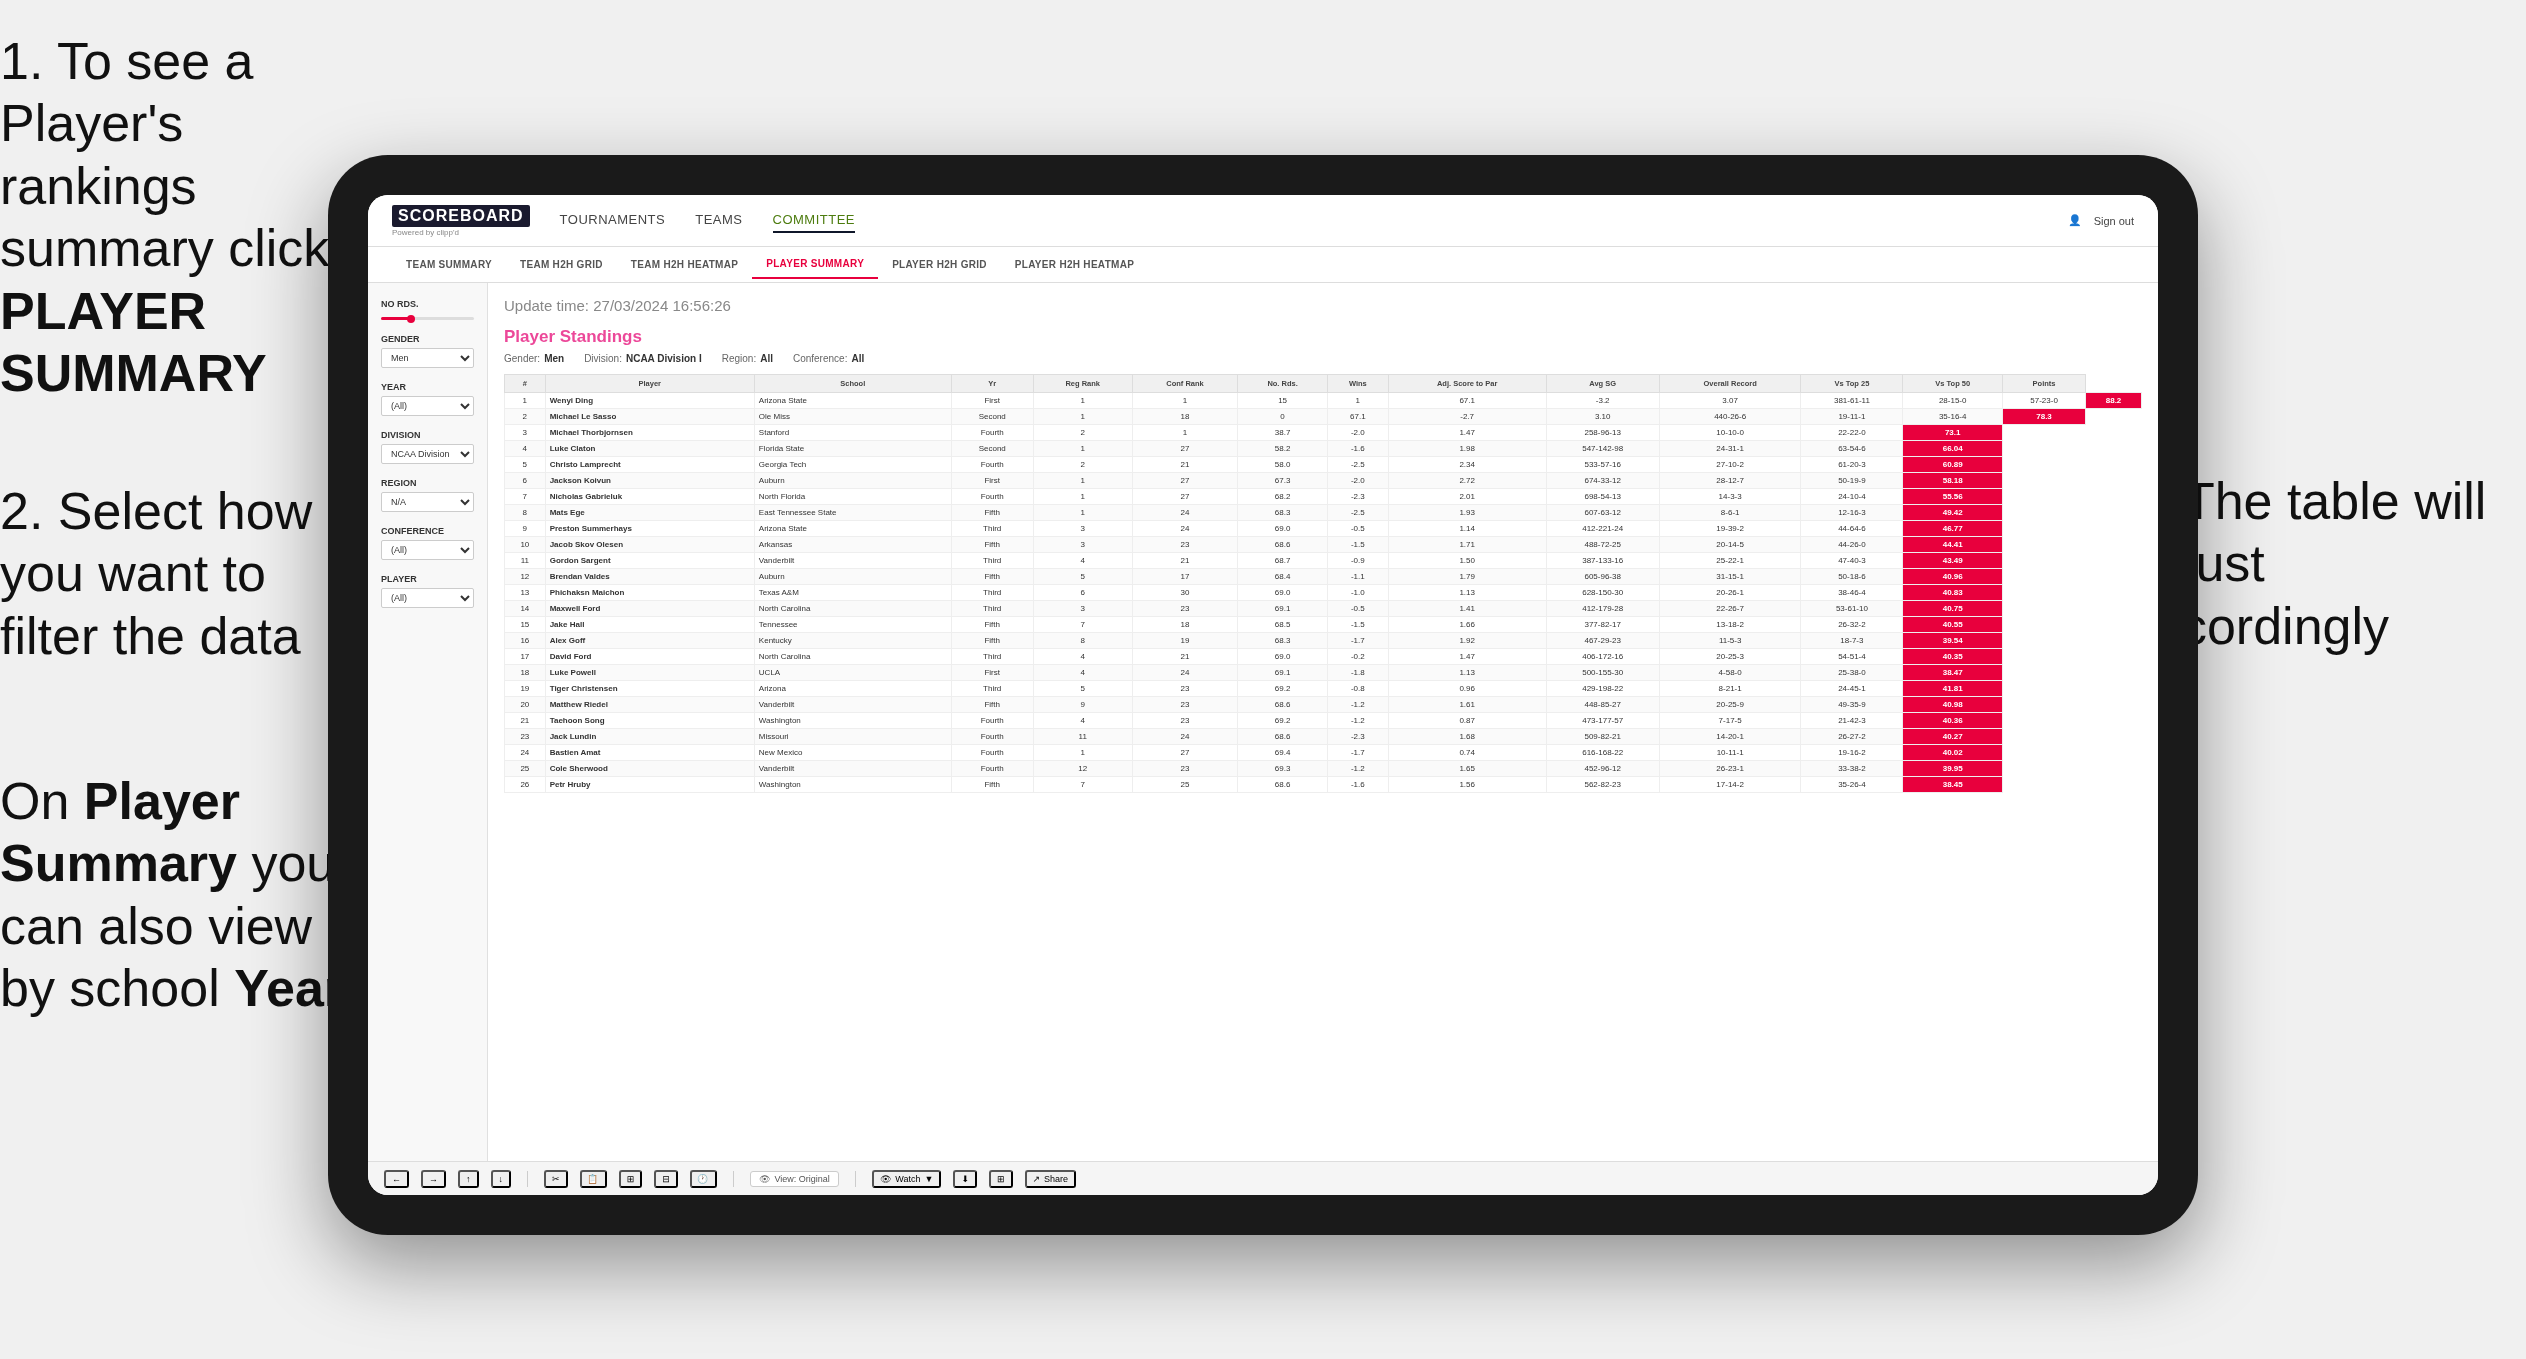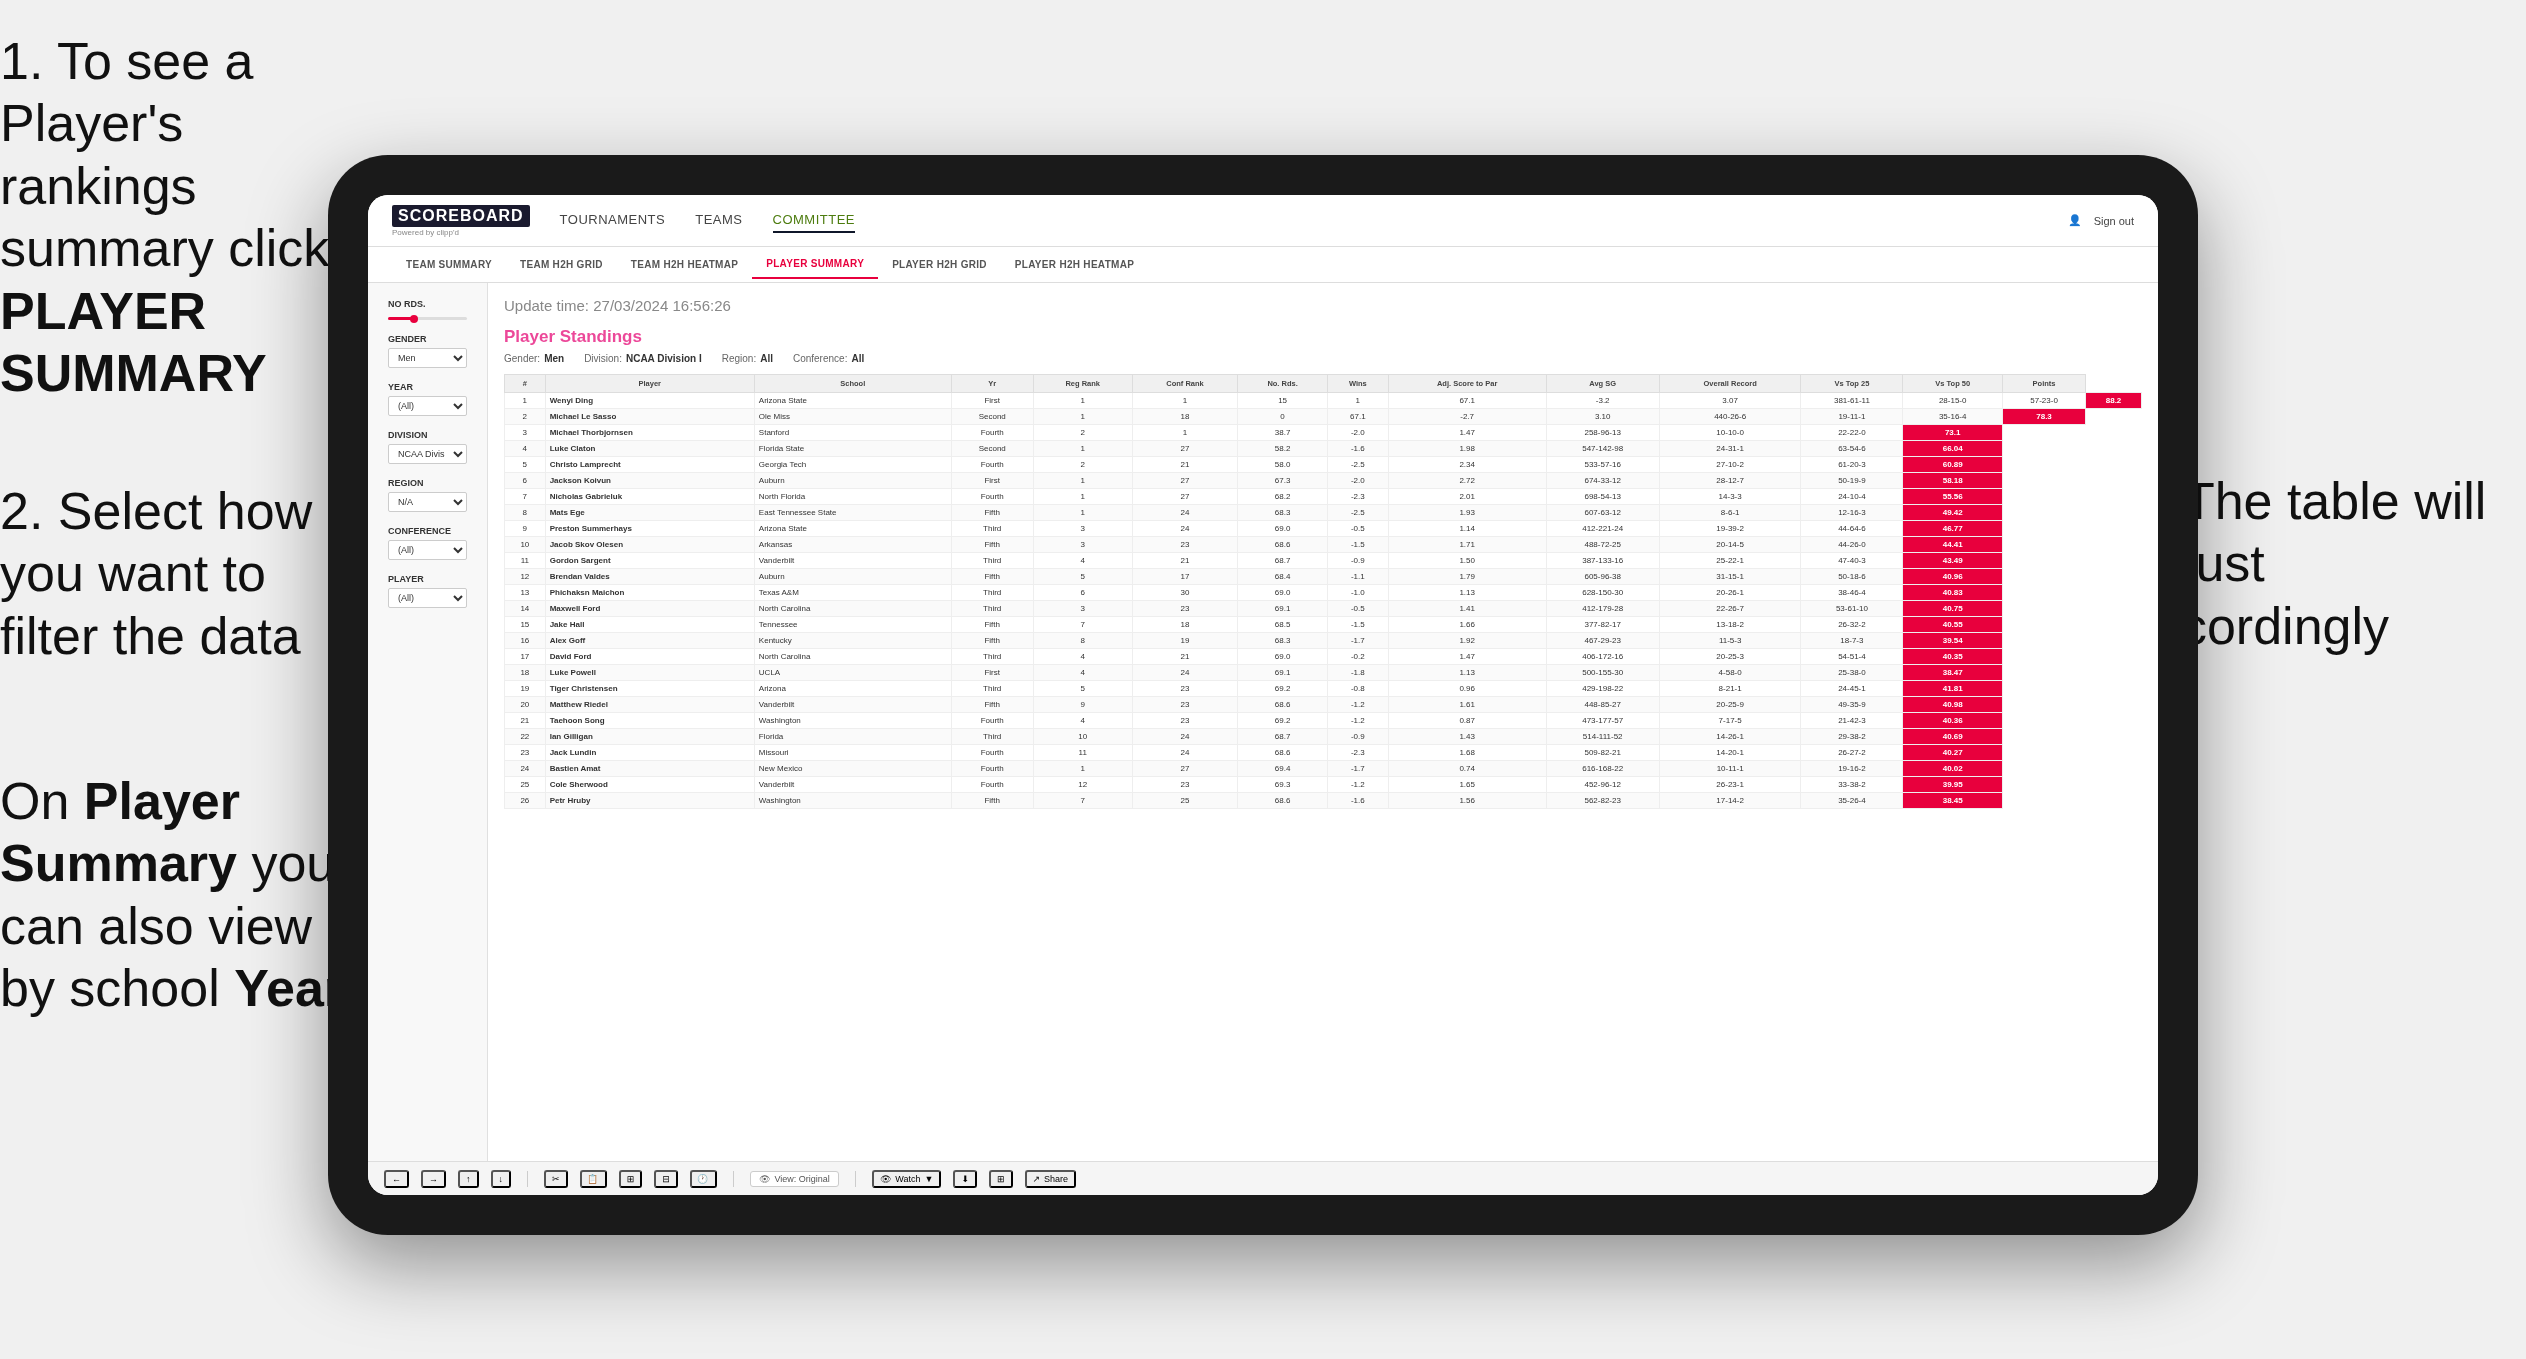--- a/index.html
+++ b/index.html
@@ -171,21 +171,21 @@
       display: flex;
       flex: 1;
       overflow: hidden;
     }
 
     
     .sidebar {
       width: 120px;
       background: #f8f8f8;
       border-right: 1px solid #e0e0e0;
-      padding: 16px 20px;
+      padding: 16px 13px;
       font-size: 10px;
       flex-shrink: 0;
     }
     .sidebar-section {
       margin-bottom: 14px;
     }
     .sidebar-label {
       font-size: 9px;
       font-weight: 700;
       color: #333;
@@ -830,35 +830,20 @@
                 <td>23</td>
                 <td>69.2</td>
                 <td>-1.2</td>
                 <td>0.87</td>
                 <td>473-177-57</td>
                 <td>7-17-5</td>
                 <td>21-42-3</td>
                 <td class="td-points">40.36</td>
               </tr>
               <tr>
-                <td>22</td>
-                <td class="td-player">Ian Gilligan</td>
-                <td class="td-school">Florida</td>
-                <td>Third</td>
-                <td>10</td>
-                <td>24</td>
-                <td>68.7</td>
-                <td>-0.9</td>
-                <td>1.43</td>
-                <td>514-111-52</td>
-                <td>14-26-1</td>
-                <td>29-38-2</td>
-                <td class="td-points">40.69</td>
-              </tr>
-              <tr>
                 <td>23</td>
                 <td class="td-player">Jack Lundin</td>
                 <td class="td-school">Missouri</td>
                 <td>Fourth</td>
                 <td>11</td>
                 <td>24</td>
                 <td>68.6</td>
                 <td>-2.3</td>
                 <td>1.68</td>
                 <td>509-82-21</td>

